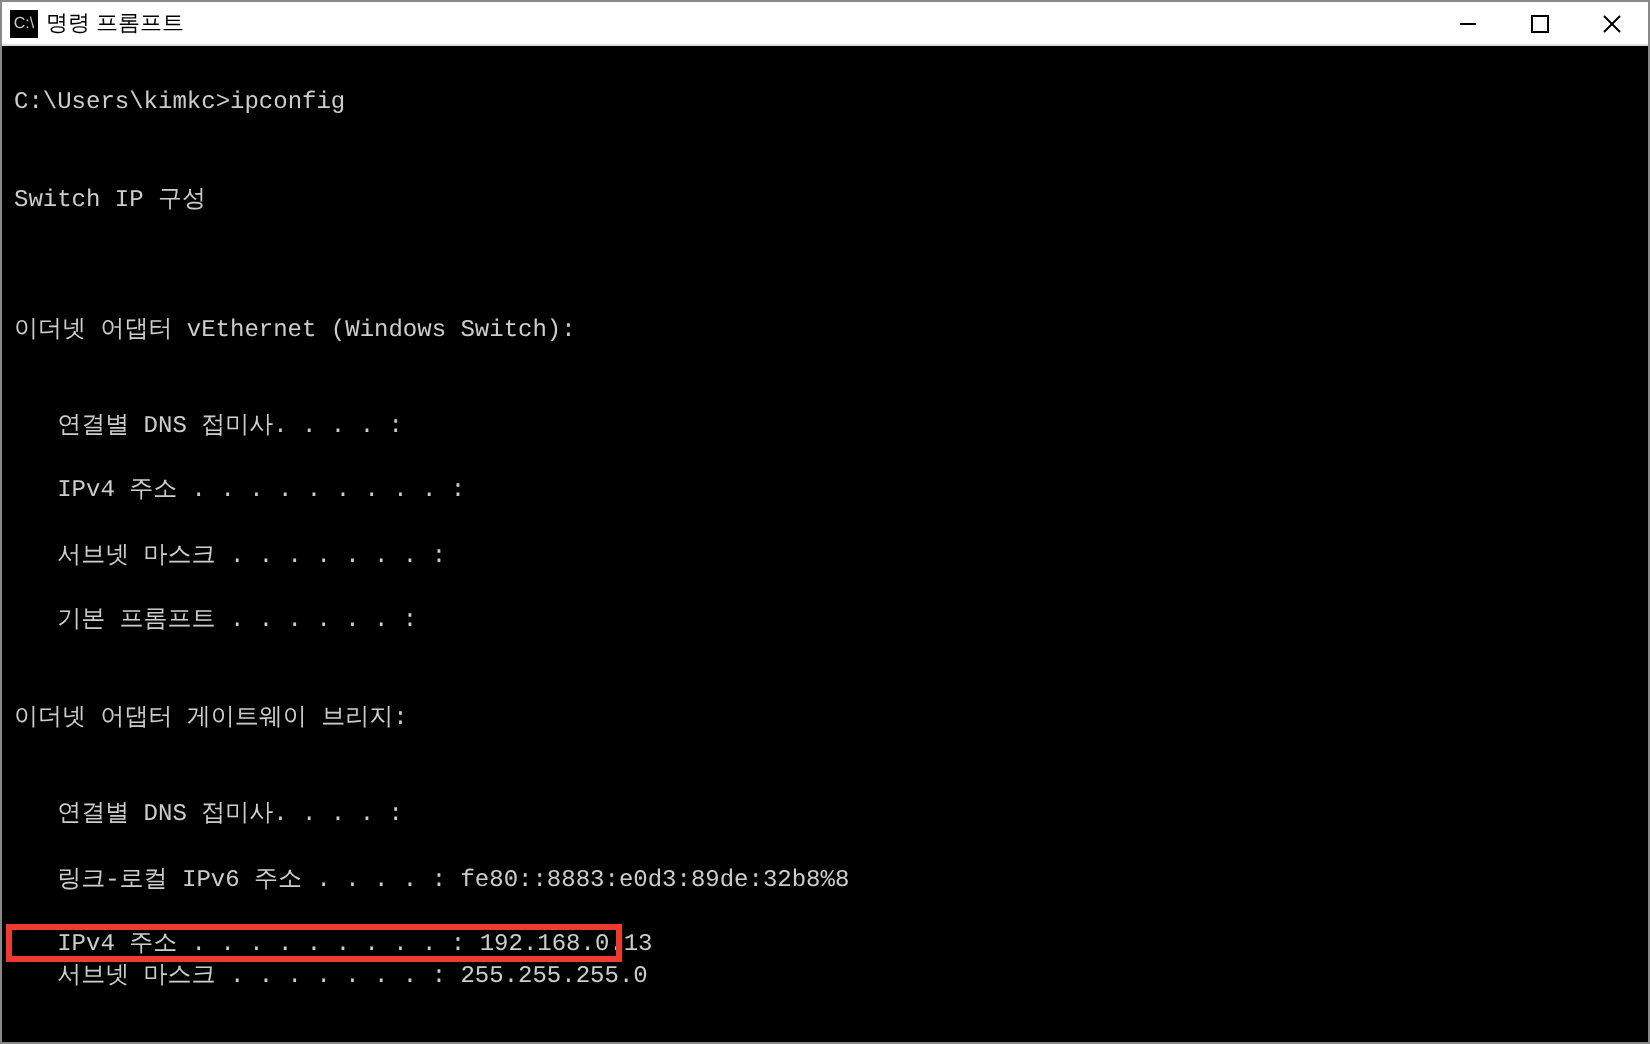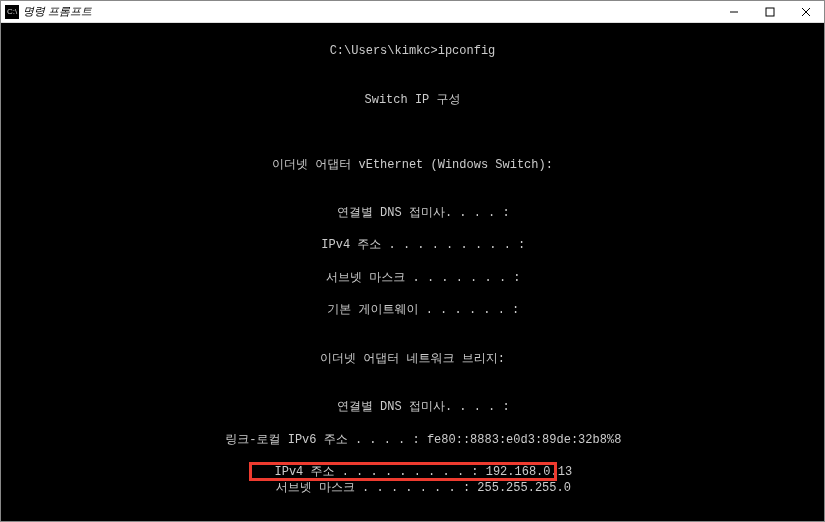--- a/index.html
+++ b/index.html
@@ -31,41 +31,40 @@
       width: 14px;
       height: 14px;
       margin: 0 4px;
       background: #000;
       color: #ccc;
       font-size: 8px;
       display: flex;
       align-items: center;
       justify-content: center;
     }
-    .titlebar-title { flex: 1; font-style: italic; }
+    .titlebar-title { flex: 1; }
     .win-controls { display: flex; }
     .win-btn {
       width: 36px;
       height: 22px;
       display: flex;
       align-items: center;
       justify-content: center;
       font-size: 10px;
       font-family: 'Segoe UI', sans-serif;
     }
     .terminal {
       flex: 1;
       background: #000;
       color: #ccc;
       padding: 4px 6px;
       line-height: 1.35;
       white-space: pre;
       overflow: hidden;
       position: relative;
-      text-align: center;
     }
     .line { white-space: pre; }
     .redact-box {
       display: inline-block;
       border: 3px solid #ee3b2f;
       background: #ddd;
       width: 160px;
       height: 17px;
       vertical-align: middle;
       margin-left: 2px;
@@ -116,23 +115,23 @@
 <div class="line prompt">C:\Users\kimkc&gt;ipconfig</div>
 <div class="line"></div>
 <div class="line">Switch IP 구성</div>
 <div class="line"></div>
 <div class="line"></div>
 <div class="line">이더넷 어댑터 vEthernet (Windows Switch):</div>
 <div class="line"></div>
 <div class="line">   연결별 DNS 접미사. . . . :</div>
 <div class="line">   IPv4 주소 . . . . . . . . . :</div>
 <div class="line">   서브넷 마스크 . . . . . . . :</div>
-<div class="line">   기본 게이트웨이 . . . . . . :</div>
+<div class="line">   기본 프롬프트 . . . . . . :</div>
 <div class="line"></div>
-<div class="line">이더넷 어댑터 네트워크 브리지:</div>
+<div class="line">이더넷 어댑터 게이트웨이 브리지:</div>
 <div class="line"></div>
 <div class="line">   연결별 DNS 접미사. . . . :</div>
 <div class="line">   링크-로컬 IPv6 주소 . . . . : fe80::8883:e0d3:89de:32b8%8</div>
 <div class="line highlight-wrap"><span>   IPv4 주소 . . . . . . . . . : 192.168.0.13</span><span class="highlight-border"></span></div>
 <div class="line">   서브넷 마스크 . . . . . . . : 255.255.255.0</div>
 
 <div class="line"></div>
 
 <div class="line"></div>
 

